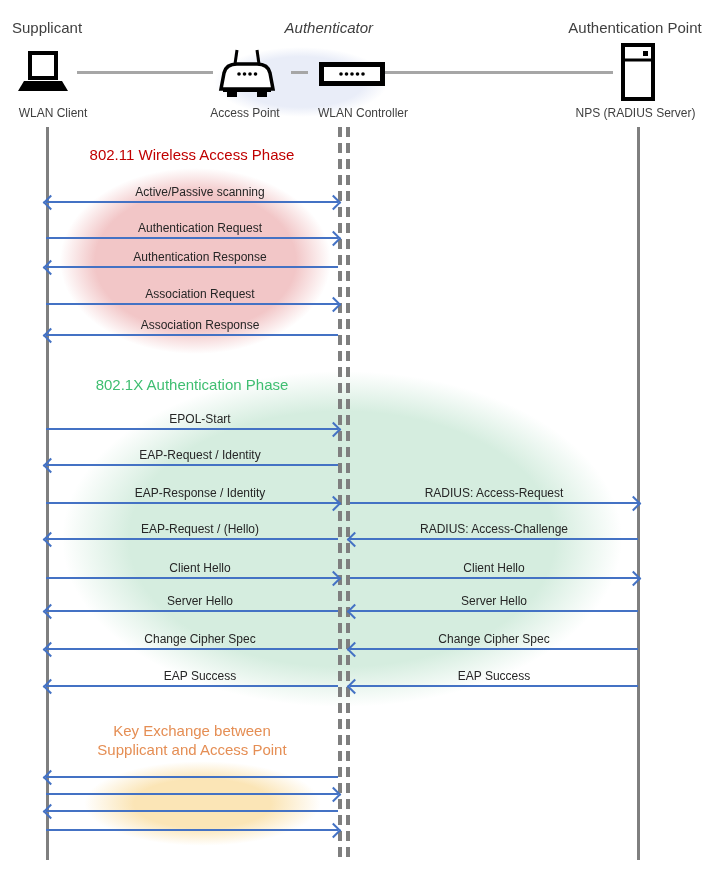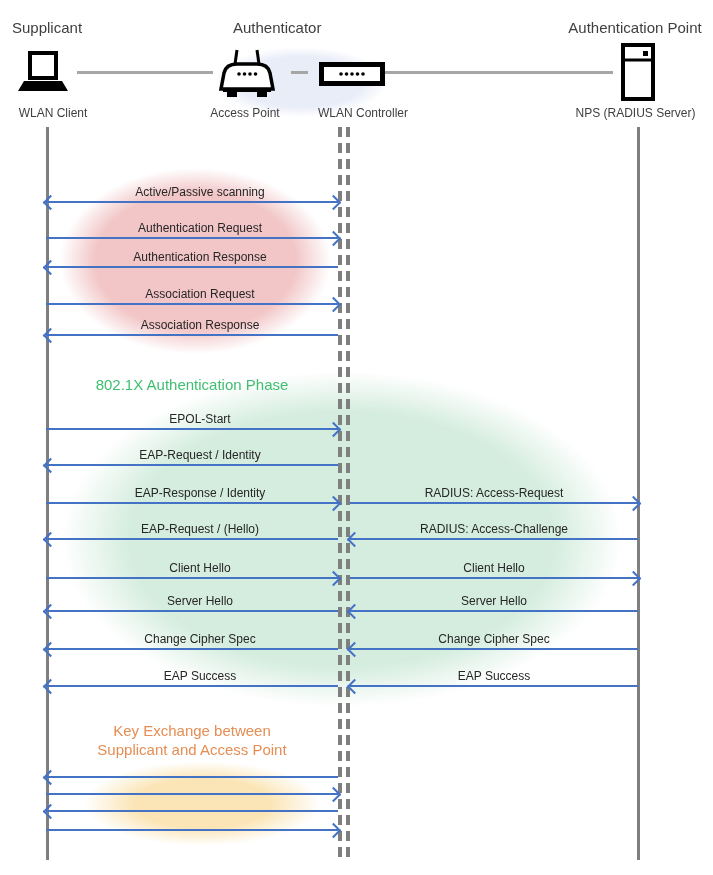--- a/index.html
+++ b/index.html
@@ -55,21 +55,21 @@
 <body>
 
 <div id="canvas">
 
   <div class="ellipse" id="ell-authenticator"></div>
   <div class="ellipse" id="ell-phase1"></div>
   <div class="ellipse" id="ell-phase2"></div>
   <div class="ellipse" id="ell-phase3"></div>
 
   <div class="role-label" style="left:12px;">Supplicant</div>
-  <div class="role-label" style="left:233px;width:140px;text-align:left;">Authenticator</div>
+  <div class="role-label" style="left:233px;width:140px;text-align:right;font-style:italic;">Authenticator</div>
   <div class="role-label" style="left:560px;width:150px;text-align:center;">Authentication Point</div>
 
   <div class="connector" style="left:77px;width:136px;"></div>
   <div class="connector" style="left:291px;width:17px;"></div>
   <div class="connector" style="left:385px;width:228px;"></div>
 
   <svg class="icon" style="left:14px;top:51px;" width="58" height="45" viewBox="0 0 58 45">
     <rect x="16" y="2" width="26" height="25" fill="#fff" stroke="#000" stroke-width="4"></rect>
     <path d="M10 30 H48 L54 40 H4 Z" fill="#000"></path>
   </svg>
@@ -102,20 +102,21 @@
   <div class="node-label" style="left:8px;width:90px;">WLAN Client</div>
   <div class="node-label" style="left:203px;width:84px;">Access Point</div>
   <div class="node-label" style="left:308px;width:110px;">WLAN Controller</div>
   <div class="node-label" style="left:558px;width:155px;">NPS (RADIUS Server)</div>
 
   <div class="lifeline" style="left:46px;"></div>
   <div class="dashline" style="left:338px;"></div>
   <div class="dashline" style="left:346px;"></div>
   <div class="lifeline" style="left:637px;"></div>
 
+  <div class="phase-title" id="p1-title">802.11 Wireless Access Phase</div>
 
   <div class="msg span-l" style="top:202px;">
     <div class="lbl">Active/Passive scanning</div>
     <div class="line both"></div>
   </div>
   <div class="msg span-l" style="top:238px;">
     <div class="lbl">Authentication Request</div>
     <div class="line right"></div>
   </div>
   <div class="msg span-l" style="top:267px;">

